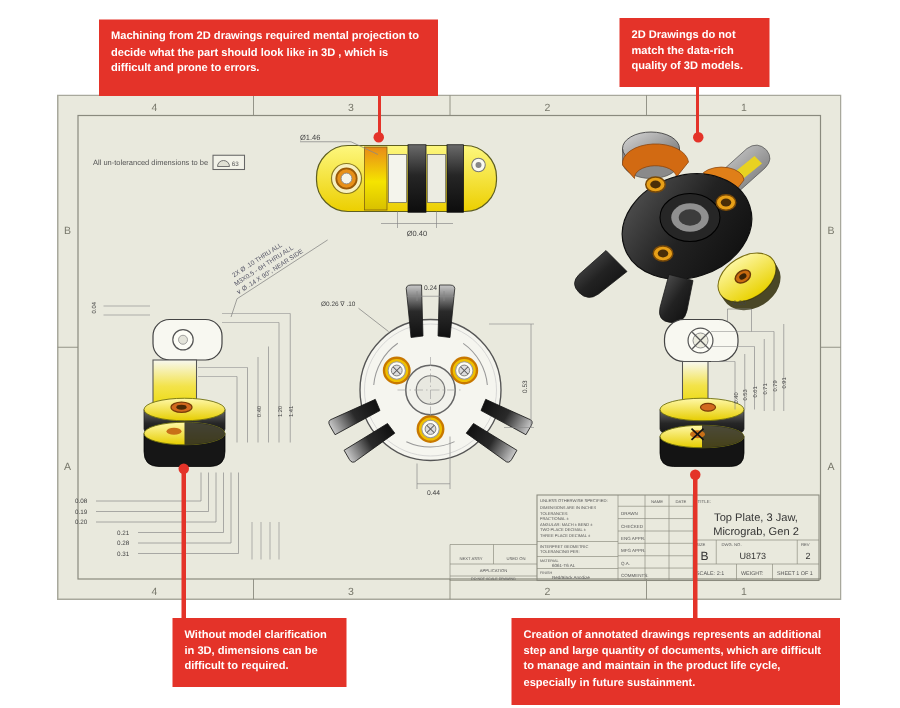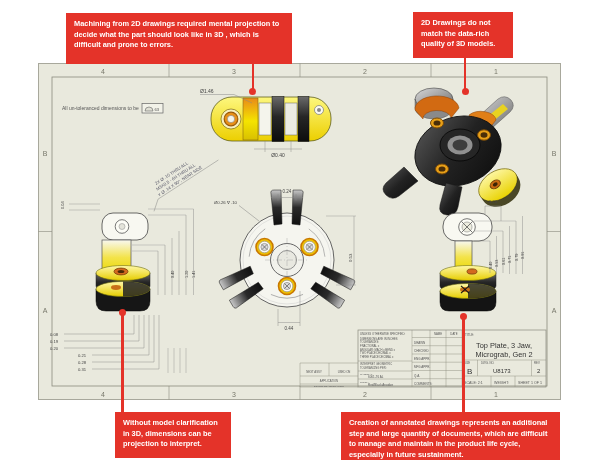--- a/index.html
+++ b/index.html
@@ -397,16 +397,16 @@
 <div class="leader-dot" style="left:249.3px;top:88px"></div>
 <div class="leader" style="left:463.8px;top:58px;height:33px"></div>
 <div class="leader-dot" style="left:461.5px;top:88px"></div>
 <div class="leader" style="left:121.3px;top:313px;height:99px"></div>
 <div class="leader-dot" style="left:119px;top:309px"></div>
 <div class="leader" style="left:462.3px;top:317px;height:96px"></div>
 <div class="leader-dot" style="left:460px;top:313px"></div>
 
 <div class="callout" style="left:66px;top:13px;width:226px;height:51px">Machining from 2D drawings required mental projection to decide what the part should look like in 3D , which is difficult and prone to errors.</div>
 <div class="callout" style="left:413px;top:12px;width:100px;height:46px">2D Drawings do not match the data-rich quality of 3D models.</div>
-<div class="callout" style="left:115px;top:412px;width:116px;height:46px">Without model clarification in 3D, dimensions can be projection to interpret.</div>
-<div class="callout" style="left:341px;top:412px;width:219px;height:48px">Creation of annotated drawings represents an additional step and large quantity of documents, which are difficult to manage and maintain in the product life cycle, especially in future sustainment.</div>
+<div class="callout" style="left:115px;top:412px;width:116px;height:46px">Without model clarification in 3D, dimensions can be difficult to required.</div>
+<div class="callout" style="left:341px;top:412px;width:219px;height:58px">Creation of annotated drawings represents an additional step and large quantity of documents, which are difficult to manage and maintain in the product life cycle, especially in future sustainment.</div>
 
 </div>
 
 </body></html>

